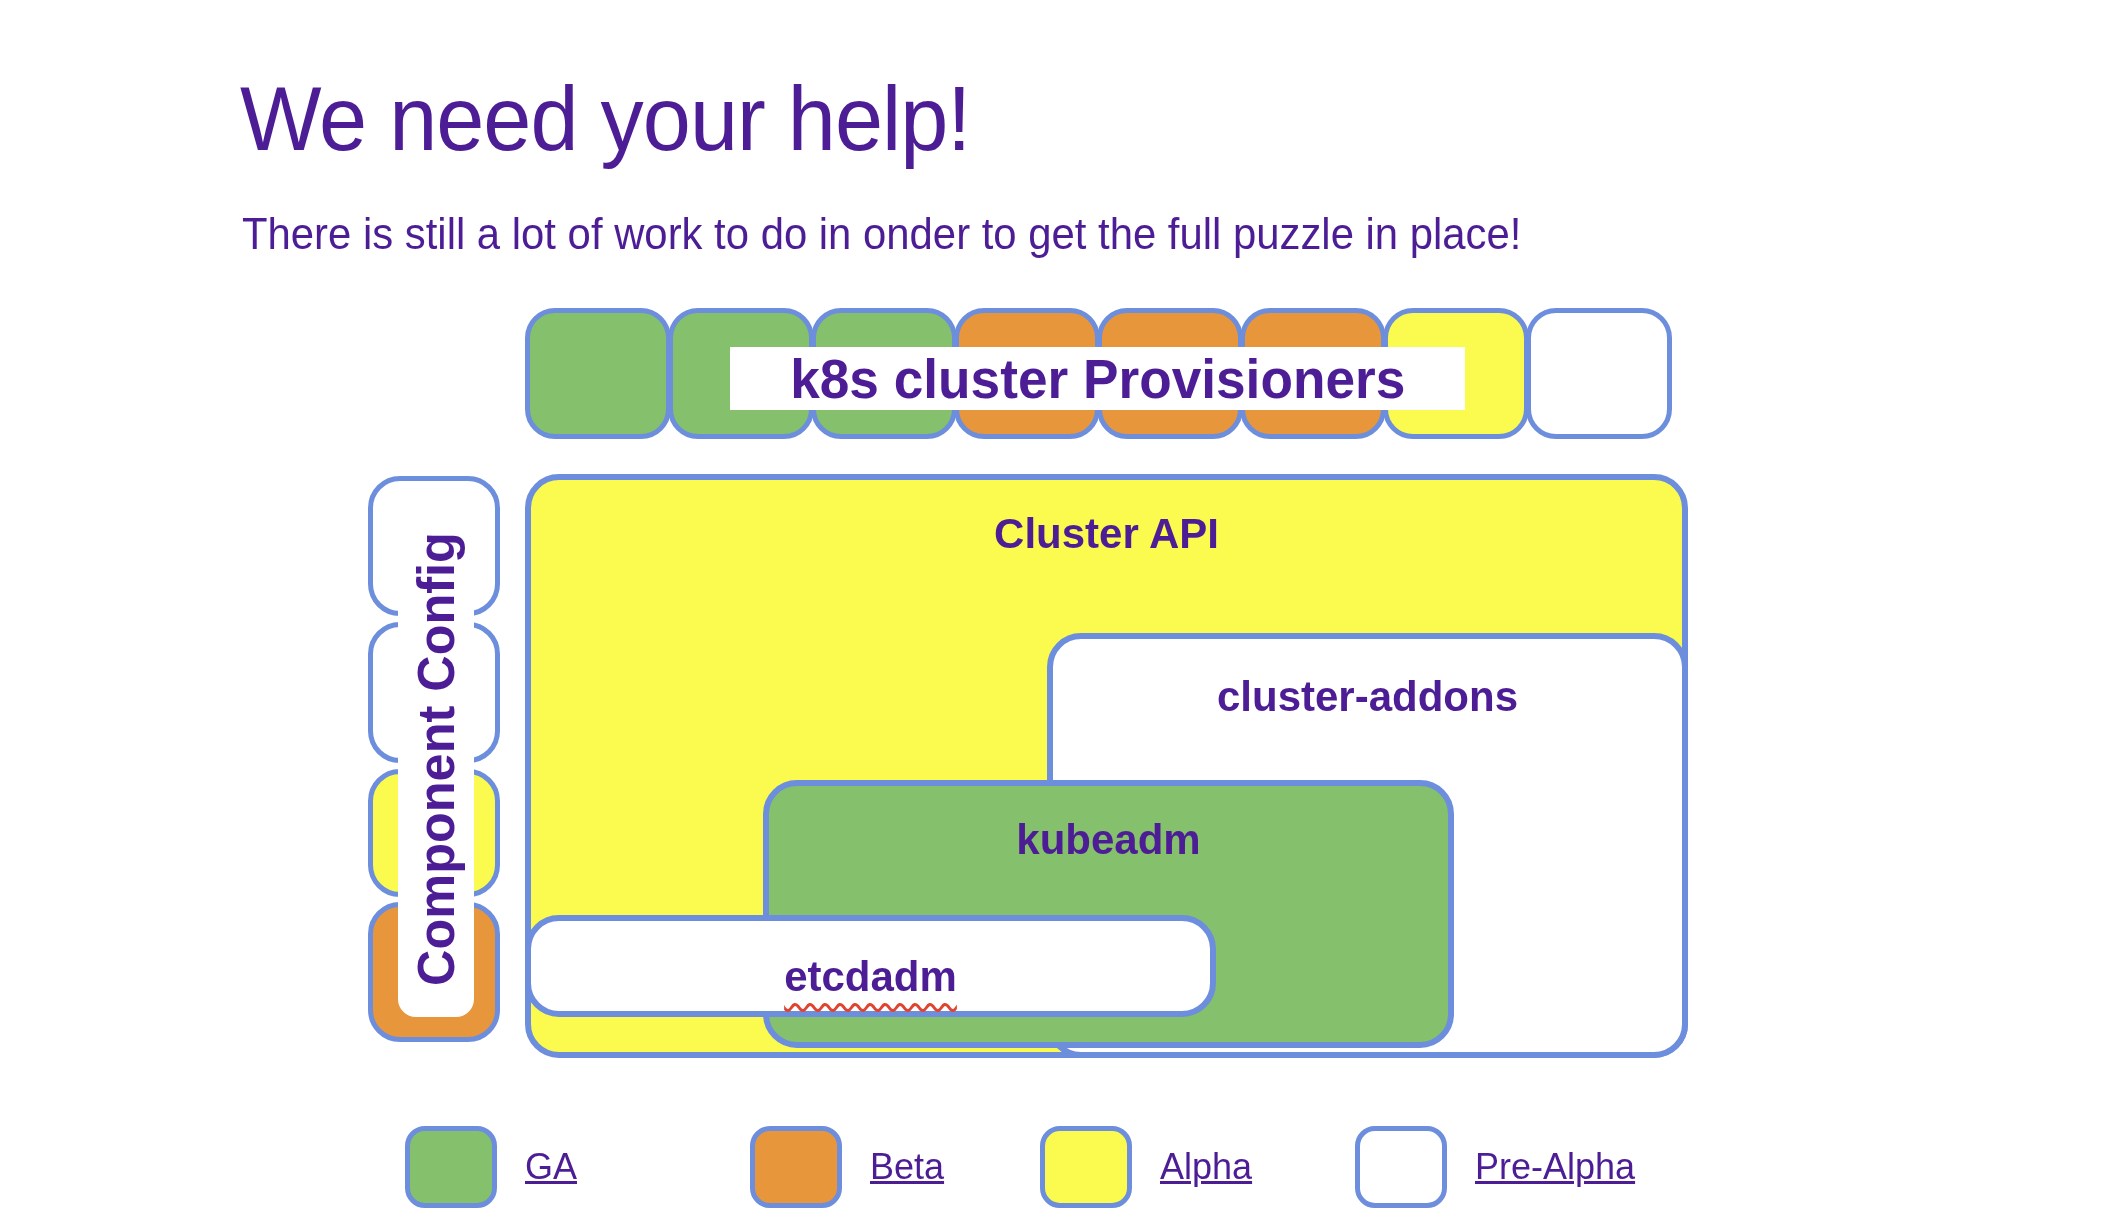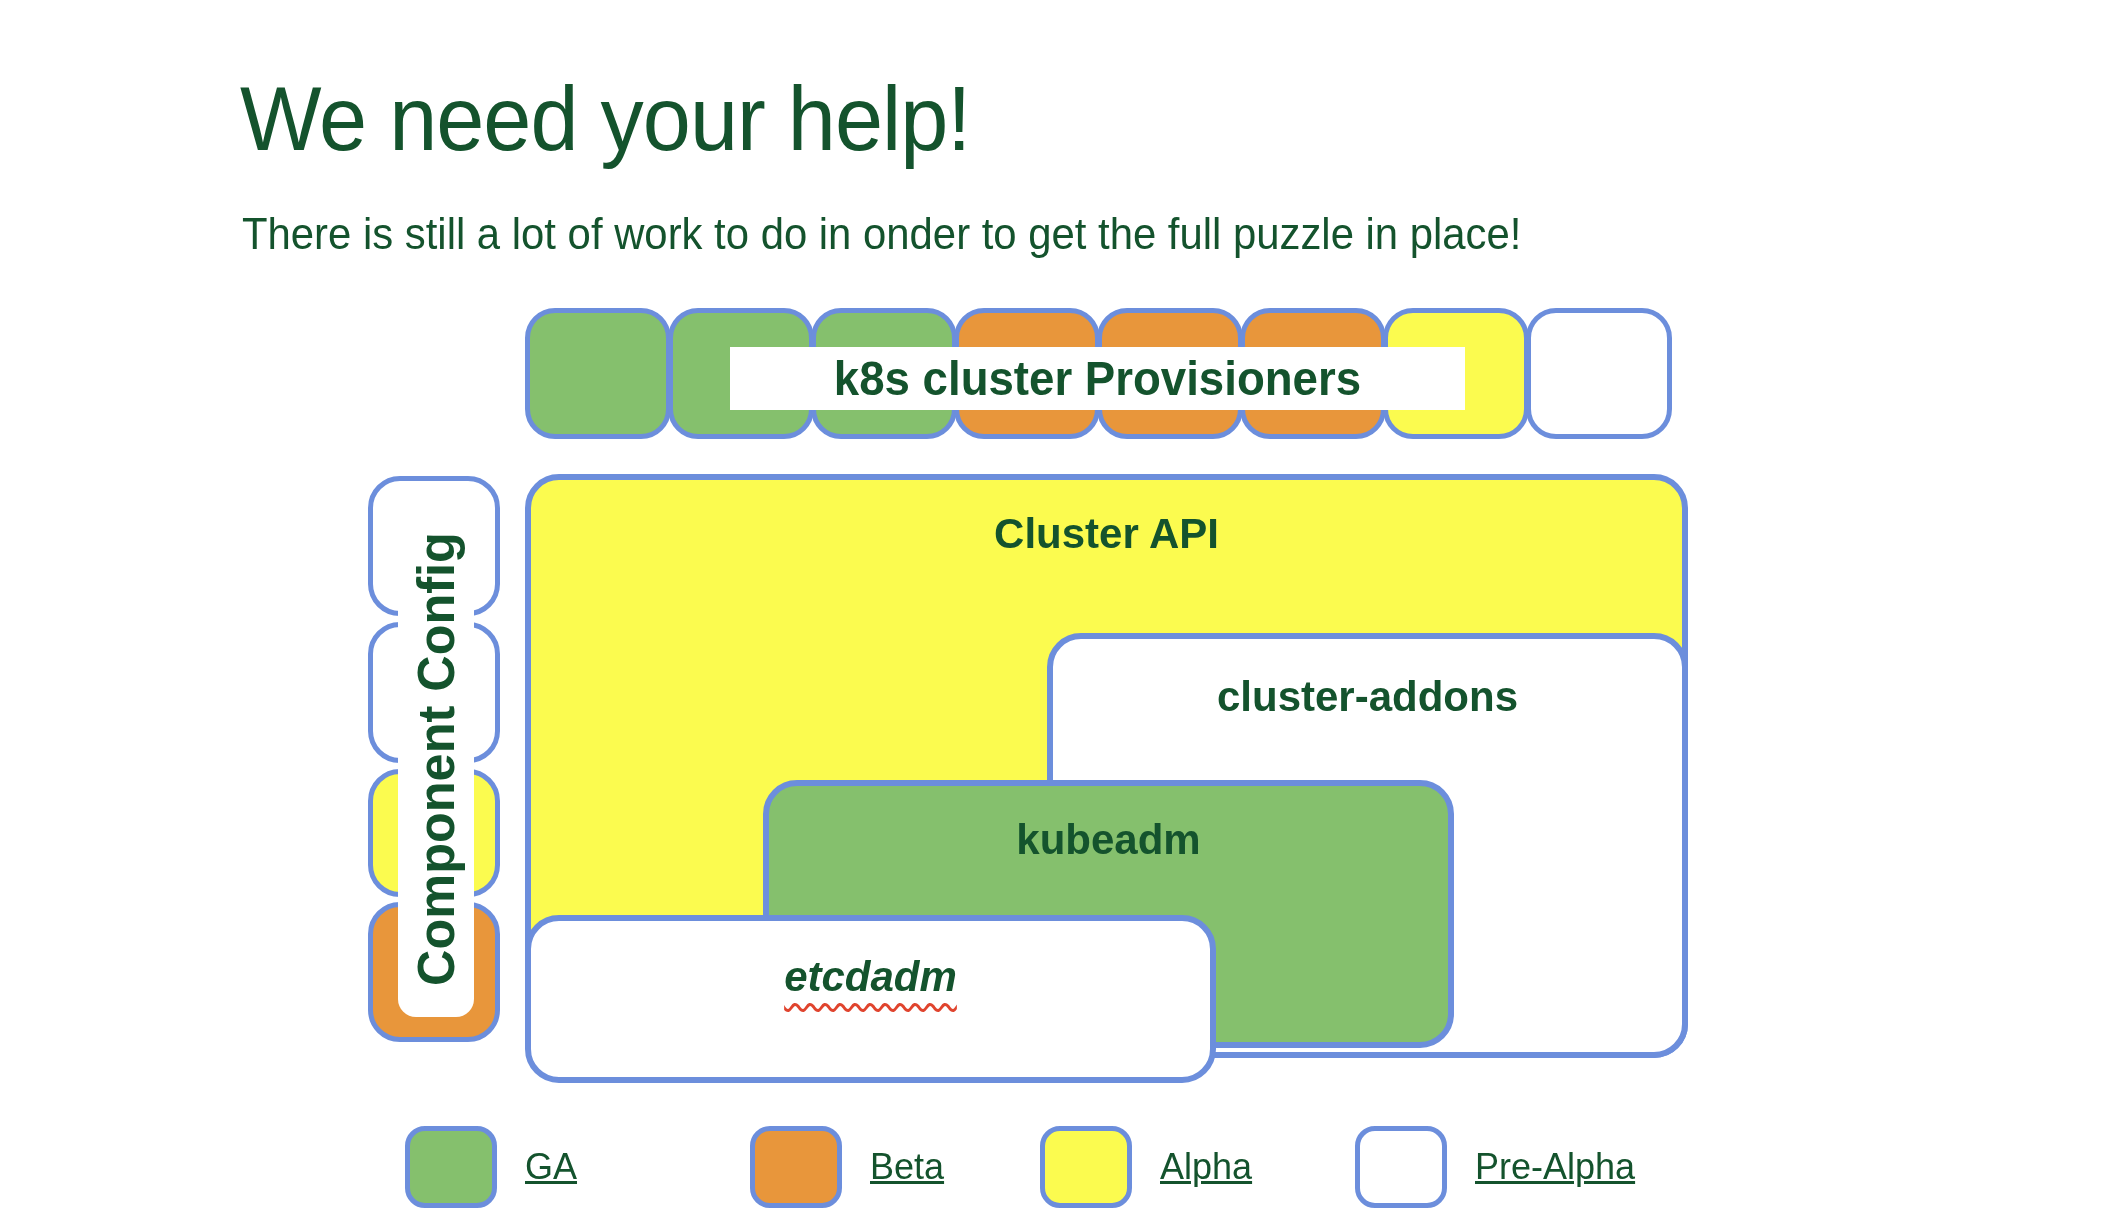--- a/index.html
+++ b/index.html
@@ -2,21 +2,21 @@
 <html style="--ga_green: #85C06D; --beta_orange: #E8963B; --alpha_yellow: #FBFB4F; --pre_alpha_white: #FFFFFF; --border_blue: #6C8EDC; --spellcheck_red: #E0442E;"><head>
 <meta charset="utf-8">
 <style>
   html, body { margin: 0; padding: 0; background: #ffffff; }
   .slide {
     position: relative;
     width: 2126px;
     height: 1228px;
     background: #ffffff;
     font-family: "Liberation Sans", sans-serif;
-    color: #14532d;
+    color: #4c1d95;
     overflow: hidden;
   }
 
   
   .title {
     position: absolute;
     left: 240px;
     top: 14px;
     font-size: 90px;
     font-weight: 400;
@@ -66,21 +66,21 @@
     left: 730px;
     top: 347px;
     width: 735px;
     height: 63px;
     background: #fff;
     display: flex;
     align-items: center;
     justify-content: center;
     z-index: 3;
     font-weight: 700;
-    font-size: 48px;
+    font-size: 56px;
   }
   .prov-label span { white-space: nowrap; transform: scaleX(.95); }
 
   
   .cc-block {
     position: absolute;
     left: 368px;
     width: 132px;
     border: 5px solid var(--border_blue);
     border-radius: 32px;
@@ -116,21 +116,21 @@
   
   .bigbox {
     position: absolute;
     border: 6px solid var(--border_blue);
     border-radius: 34px;
     box-sizing: border-box;
   }
   .box-cluster-api    { left: 525px;  top: 474px; width: 1163px; height: 584px; z-index: 1; }
   .box-cluster-addons { left: 1047px; top: 633px; width: 641px;  height: 425px; z-index: 2; }
   .box-kubeadm        { left: 763px;  top: 780px; width: 691px;  height: 268px; z-index: 3; }
-  .box-etcdadm        { left: 525px;  top: 915px; width: 691px;  height: 168px; z-index: 4; font-style: italic; }
+  .box-etcdadm        { left: 525px;  top: 915px; width: 691px;  height: 102px; z-index: 4; }
 
   .boxlabel {
     position: absolute;
     left: 0; right: 0;
     text-align: center;
     font-weight: 700;
     font-size: 42px;
     white-space: nowrap;
   }
   .box-cluster-api    .boxlabel { top: 30px; }

